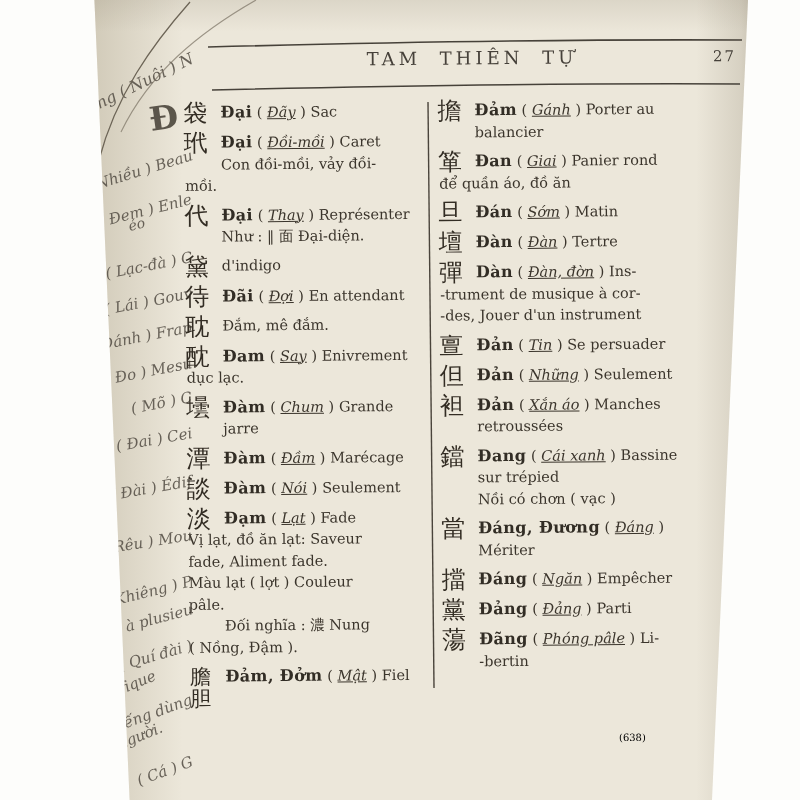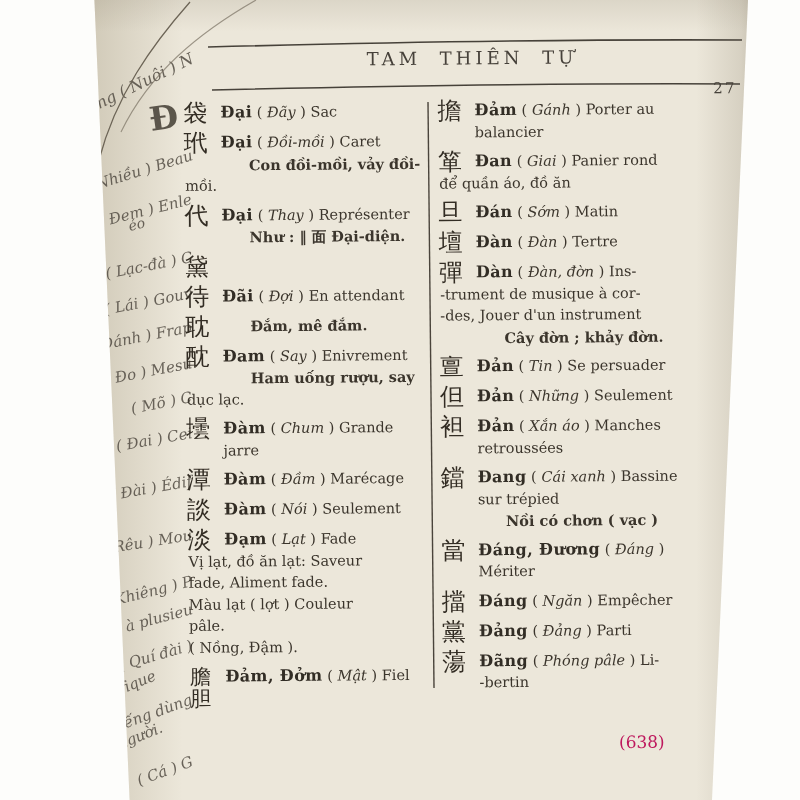--- a/index.html
+++ b/index.html
@@ -39,39 +39,39 @@
   .f15{top:636px;transform:rotate(-16deg);}
   .f16{top:666px;right:645px;transform:rotate(-22deg);}
   .f17{top:690px;transform:rotate(-20deg);}
   .f18{top:718px;right:638px;transform:rotate(-22deg);}
   .f19{top:752px;transform:rotate(-20deg);}
 
   
   .content{position:absolute;inset:0;transform:rotate(-0.5deg);color:#3b352c;}
   .title{position:absolute;left:208px;top:48px;width:534px;text-align:center;
          font-size:18px;letter-spacing:4px;word-spacing:9px;color:#46413a;}
-  .pagenum{position:absolute;left:716px;top:50px;font-size:15px;letter-spacing:2px;color:#46413a;margin-top:32px;}
+  .pagenum{position:absolute;left:716px;top:50px;font-size:15px;letter-spacing:2px;color:#46413a;}
 
   .col{position:absolute;top:100px;}
   .col-left{left:183px;width:246px;}
   .col-right{left:437px;width:292px;}
 
   .entry{display:flex;gap:10px;margin-bottom:7px;}
   .char-block{width:30px;flex-shrink:0;display:flex;flex-direction:column;align-items:center;
               font-size:24px;line-height:23px;color:#332d24;}
   .char-block.two{font-size:21px;line-height:22px;}
   .entry-text{font-size:14.5px;line-height:21.5px;color:#3b352c;}
   .headword{font-weight:bold;font-size:16px;letter-spacing:.4px;color:#322d25;}
-  .reading{font-style:italic;}
+  .reading{font-style:italic;text-decoration:underline;}
   .sub-line{}
   .indent-a{margin-left:-36px;}
-  .indent-b{margin-left:28px;font-weight:bold;}
+  .indent-b{}
   .indent-c{margin-left:0;}
 
-  .plate{position:absolute;left:616px;top:734px;font-size:17px;color:#be185d;}
+  .plate{position:absolute;left:616px;top:734px;font-size:10px;color:#000000;}
 
   svg.overlay{position:absolute;inset:0;pointer-events:none;}
 </style>
 </head>
 <body>
 
 <div class="photo">
   <div class="page">
     <div class="shade-left"></div>
     <div class="shade-right"></div>
@@ -155,20 +155,23 @@
               </div>
     </div>
   </div>
 
   <div class="entry">
     <div class="char-block">
       <span>黛</span>
 
     </div>
     <div class="entry-text">
+      <div class="sub-lines">
+                <div class="sub-line indent-c">d'indigo</div>
+              </div>
     </div>
   </div>
 
   <div class="entry">
     <div class="char-block">
       <span>待</span>
 
     </div>
     <div class="entry-text">
       <div class="main-line">
@@ -193,21 +196,20 @@
   <div class="entry">
     <div class="char-block">
       <span>酖</span>
 
     </div>
     <div class="entry-text">
       <div class="main-line">
         <span class="headword">Đam</span><span class="paren"> ( </span><span class="reading">Say</span><span class="paren"> ) </span><span class="gloss">Enivrement</span>
       </div>
       <div class="sub-lines">
-                <div class="sub-line indent-b">Ham uống rượu, say</div>
                 <div class="sub-line indent-a">dục lạc.</div>
               </div>
     </div>
   </div>
 
   <div class="entry">
     <div class="char-block">
       <span>壜</span>
 
     </div>
@@ -252,20 +254,21 @@
     </div>
     <div class="entry-text">
       <div class="main-line">
         <span class="headword">Đạm</span><span class="paren"> ( </span><span class="reading">Lạt</span><span class="paren"> ) </span><span class="gloss">Fade</span>
       </div>
       <div class="sub-lines">
                 <div class="sub-line indent-a">Vị lạt, đồ ăn lạt: Saveur</div>
                 <div class="sub-line indent-a">fade, Aliment fade.</div>
                 <div class="sub-line indent-a">Màu lạt ( lợt ) Couleur</div>
                 <div class="sub-line indent-a">pâle.</div>
+                <div class="sub-line indent-b">Đối nghĩa : 濃 Nung</div>
                 <div class="sub-line indent-a">( Nồng, Đậm ).</div>
               </div>
     </div>
   </div>
 
   <div class="entry">
     <div class="char-block two">
       <span>膽</span>
       <span>胆</span>
     </div>
@@ -339,21 +342,20 @@
       <span>彈</span>
 
     </div>
     <div class="entry-text">
       <div class="main-line">
         <span class="headword">Dàn</span><span class="paren"> ( </span><span class="reading">Đàn, đờn</span><span class="paren"> ) </span><span class="gloss">Ins-</span>
       </div>
       <div class="sub-lines">
                 <div class="sub-line indent-a">-trument de musique à cor-</div>
                 <div class="sub-line indent-a">-des, Jouer d'un instrument</div>
-                <div class="sub-line indent-b">Cây đờn ; khảy đờn.</div>
               </div>
     </div>
   </div>
 
   <div class="entry">
     <div class="char-block">
       <span>亶</span>
 
     </div>
     <div class="entry-text">

